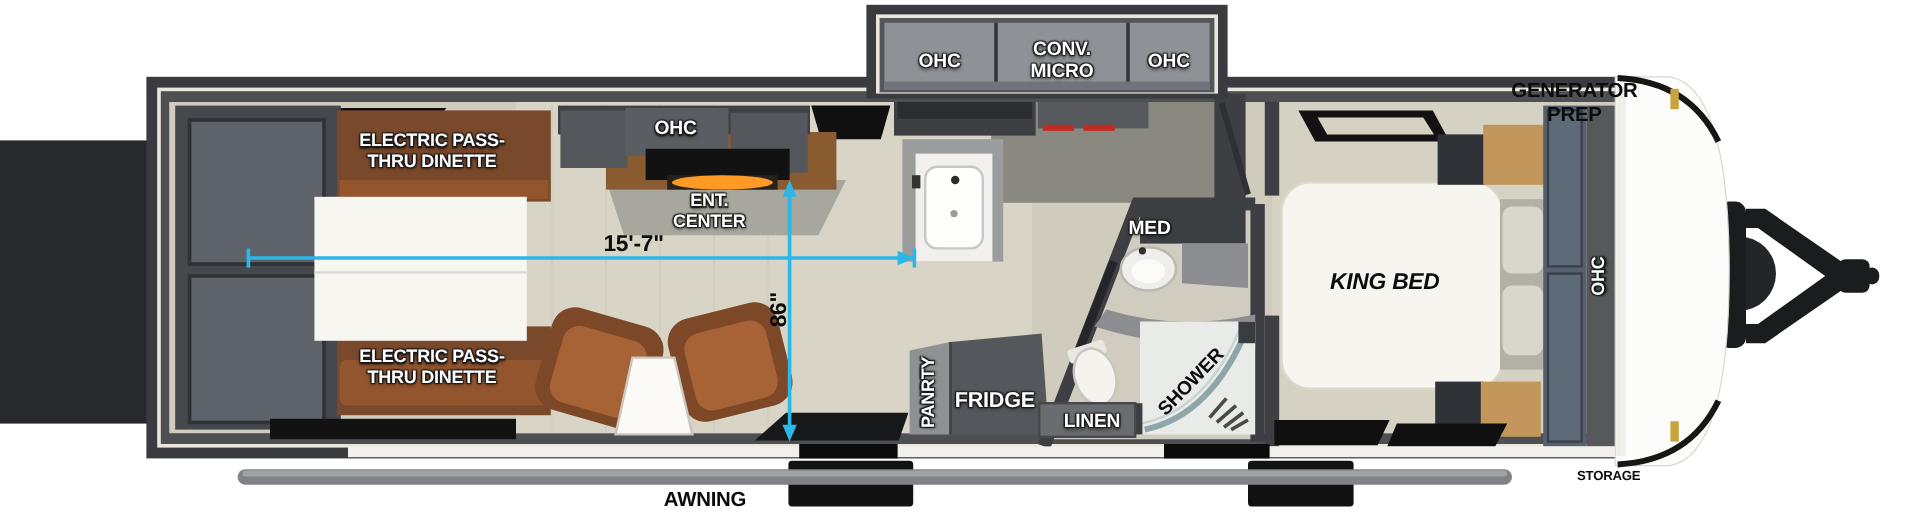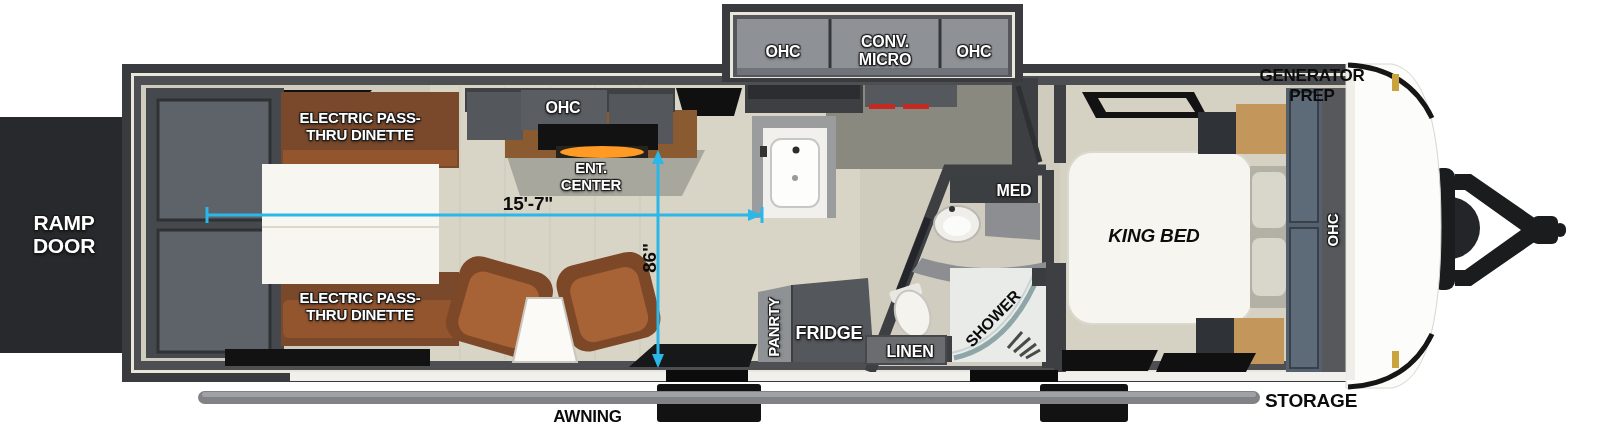--- a/index.html
+++ b/index.html
@@ -198,42 +198,41 @@
     <line x1="207" y1="215" x2="762" y2="215" stroke-width="3" stroke="#2bb7e8"></line>
     <line x1="207" y1="207" x2="207" y2="223" stroke-width="3" stroke="#2bb7e8"></line>
     <line x1="762" y1="207" x2="762" y2="223" stroke-width="3" stroke="#2bb7e8"></line>
     <polygon points="762,215 748,209 748,221" fill="#2bb7e8"></polygon>
     <line x1="658" y1="154" x2="658" y2="364" stroke-width="3" stroke="#2bb7e8"></line>
     <polygon points="658,368 652,354 664,354" fill="#2bb7e8"></polygon>
     <polygon points="658,150 652,164 664,164" fill="#2bb7e8"></polygon>
   </g>
 </svg>
 
-<div class="lbl lbl-w" style="left:9px;top:211px;width:110px;font-size:21px;">RAMP DOOR</div>
 <div class="lbl lbl-b" style="left:1252px;top:26px;width:120px;font-size:17px;line-height:1.2;margin-top:40px;">GENERATOR PREP</div>
 
 <div class="lbl lbl-w" style="left:755px;top:43px;width:56px;font-size:16px;">OHC</div>
 <div class="lbl lbl-w" style="left:843px;top:33px;width:84px;font-size:16px;">CONV. MICRO</div>
 <div class="lbl lbl-w" style="left:946px;top:43px;width:56px;font-size:16px;">OHC</div>
 
 <div class="lbl lbl-w" style="left:298px;top:110px;width:124px;font-size:15px;">ELECTRIC PASS-THRU DINETTE</div>
 <div class="lbl lbl-w" style="left:298px;top:290px;width:124px;font-size:15px;">ELECTRIC PASS-THRU DINETTE</div>
 
 <div class="lbl lbl-w" style="left:534px;top:99px;width:58px;font-size:16px;">OHC</div>
 <div class="lbl lbl-w" style="left:551px;top:160px;width:80px;font-size:15px;">ENT. CENTER</div>
 
 <div class="lbl lbl-b" style="left:473px;top:194px;width:110px;font-size:19px;">15'-7"</div>
 <div class="lbl lbl-b rot90" style="left:624px;top:248px;width:52px;height:20px;font-size:19px;">86"</div>
 
 <div class="lbl lbl-w rot90" style="left:739px;top:317px;width:74px;height:20px;font-size:15px;">PANRTY</div>
 <div class="lbl lbl-w" style="left:789px;top:324px;width:80px;font-size:18px;">FRIDGE</div>
 
-<div class="lbl lbl-w" style="left:976px;top:182px;width:76px;font-size:16px;text-align:center;">MED</div>
+<div class="lbl lbl-w" style="left:920px;top:182px;width:76px;font-size:16px;text-align:center;">MED</div>
 <div class="lbl lbl-b rot45" style="left:943px;top:310px;width:100px;font-size:16px;">SHOWER</div>
 <div class="lbl lbl-w" style="left:870px;top:343px;width:80px;font-size:16px;">LINEN</div>
 
 <div class="lbl lbl-b" style="left:1090px;top:226px;width:128px;font-size:19px;white-space:nowrap;font-style:italic;">KING BED</div>
 <div class="lbl lbl-w rot90" style="left:1301px;top:220px;width:68px;height:20px;font-size:15px;">OHC</div>
 
 <div class="lbl lbl-b" style="left:530px;top:408px;width:115px;font-size:17px;">AWNING</div>
-<div class="lbl lbl-b" style="left:1255px;top:391px;width:112px;font-size:19px;">STORAGE</div>
+<div class="lbl lbl-b" style="left:1255px;top:391px;width:112px;font-size:11px;text-align:right;">STORAGE</div>
 
 </div>
 
 </body></html>

